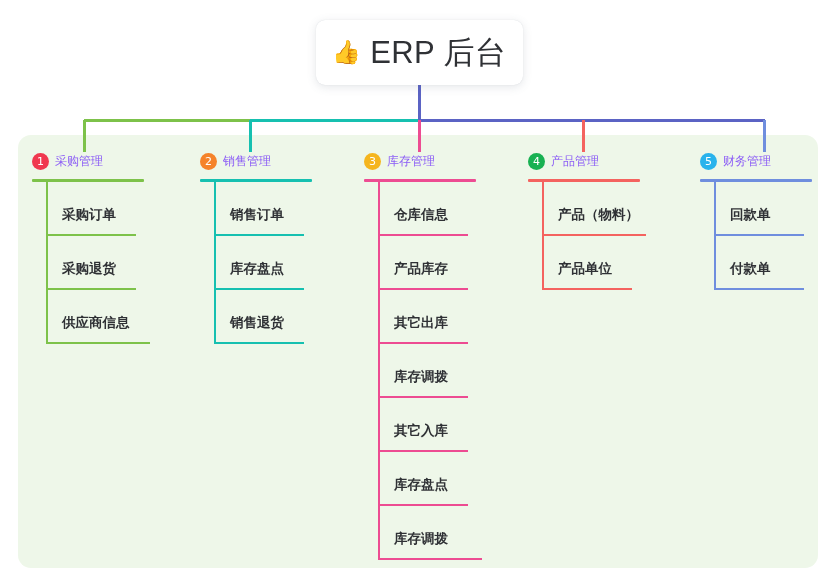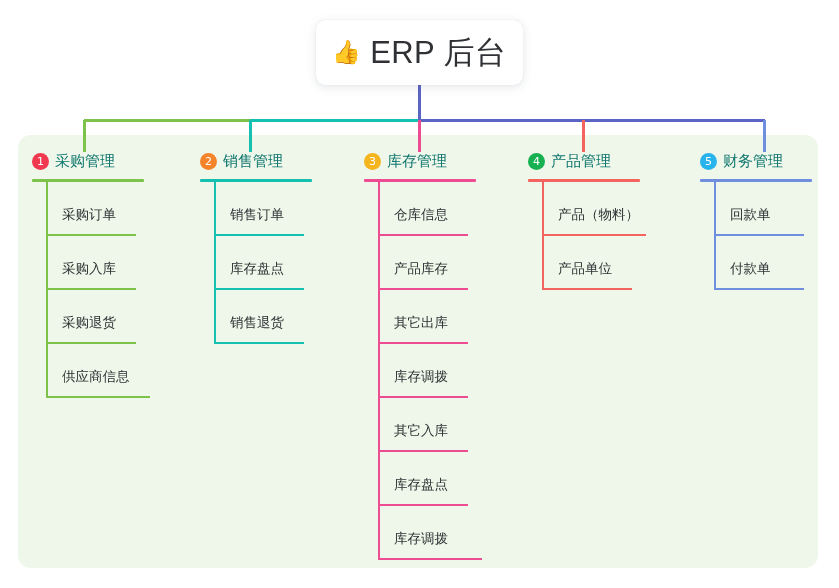--- a/index.html
+++ b/index.html
@@ -87,22 +87,22 @@
     height: 17px;
     border-radius: 50%;
     color: #ffffff;
     font-size: 11px;
     line-height: 17px;
     text-align: center;
     flex: 0 0 auto;
     font-family: "DejaVu Sans", sans-serif;
   }
   .col-title {
-    font-size: 15px;
-    color: #0f766e;
+    font-size: 12px;
+    color: #8b5cf6;
   }
   .col-rule {
     height: 3px;
     width: 112px;
     margin-top: 7px;
     border-radius: 1px;
   }
 
   .leaves {
     position: relative;
@@ -113,20 +113,21 @@
     position: absolute;
     left: 0;
     top: 0;
     width: 2px;
     bottom: 0;
   }
   .leaf {
     position: relative;
     height: 54px;
     margin-left: 0;
+    font-weight: bold;
   }
   .leaf-label {
     position: absolute;
     left: 16px;
     top: 24px;
     font-size: 13.5px;
     color: #2f3135;
     white-space: nowrap;
   }
   .leaf-rule {
@@ -172,24 +173,20 @@
           <span class="col-title">采购管理</span>
         </div>
         <div class="col-rule" style="background: rgb(125, 194, 74);"></div>
         <div class="leaves">
           <div class="trunk" style="background: rgb(125, 194, 74);"></div>
           <div class="leaf">
             <div class="leaf-label">采购订单</div>
             <div class="leaf-rule" style="background: rgb(125, 194, 74);"></div>
           </div>
           <div class="leaf">
-            <div class="leaf-label">采购入库</div>
-            <div class="leaf-rule" style="background: rgb(125, 194, 74);"></div>
-          </div>
-          <div class="leaf">
             <div class="leaf-label">采购退货</div>
             <div class="leaf-rule" style="background: rgb(125, 194, 74);"></div>
           </div>
           <div class="leaf">
             <div class="leaf-label">供应商信息</div>
             <div class="leaf-rule wide" style="background: rgb(125, 194, 74);"></div>
           </div>
         </div>
       </div>
       <div class="column" style="left: 200px; top: 150px;">

